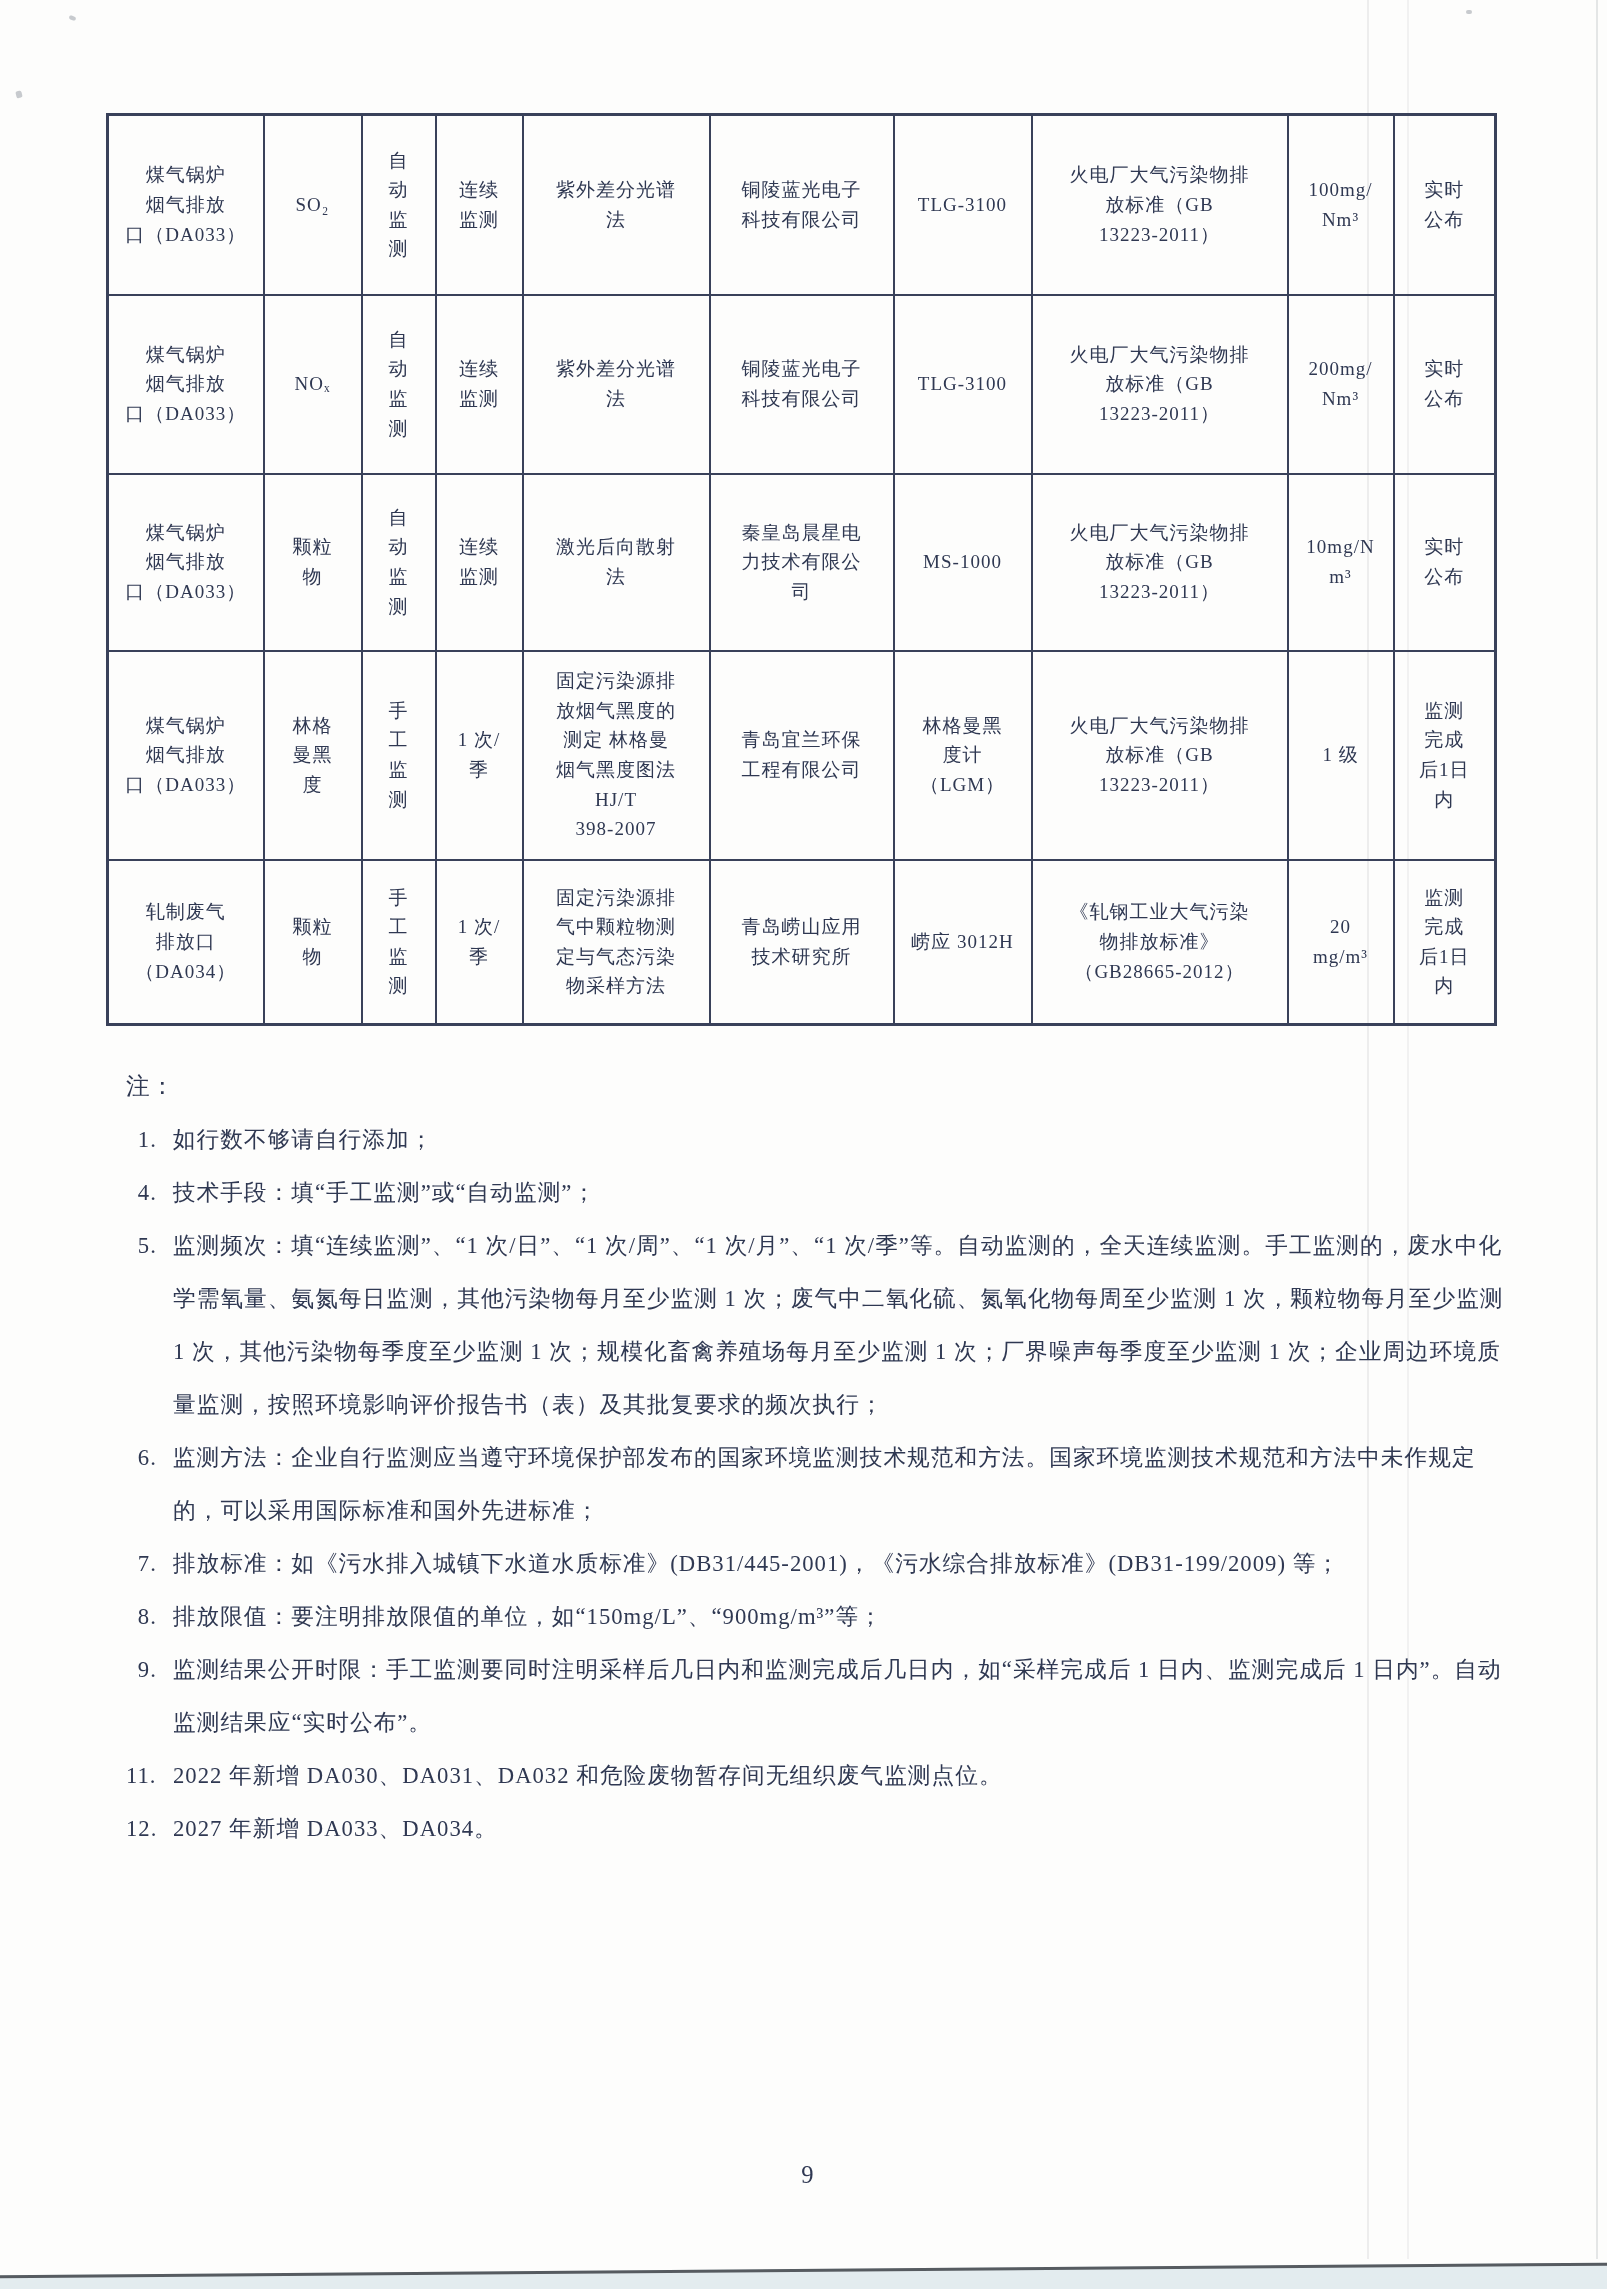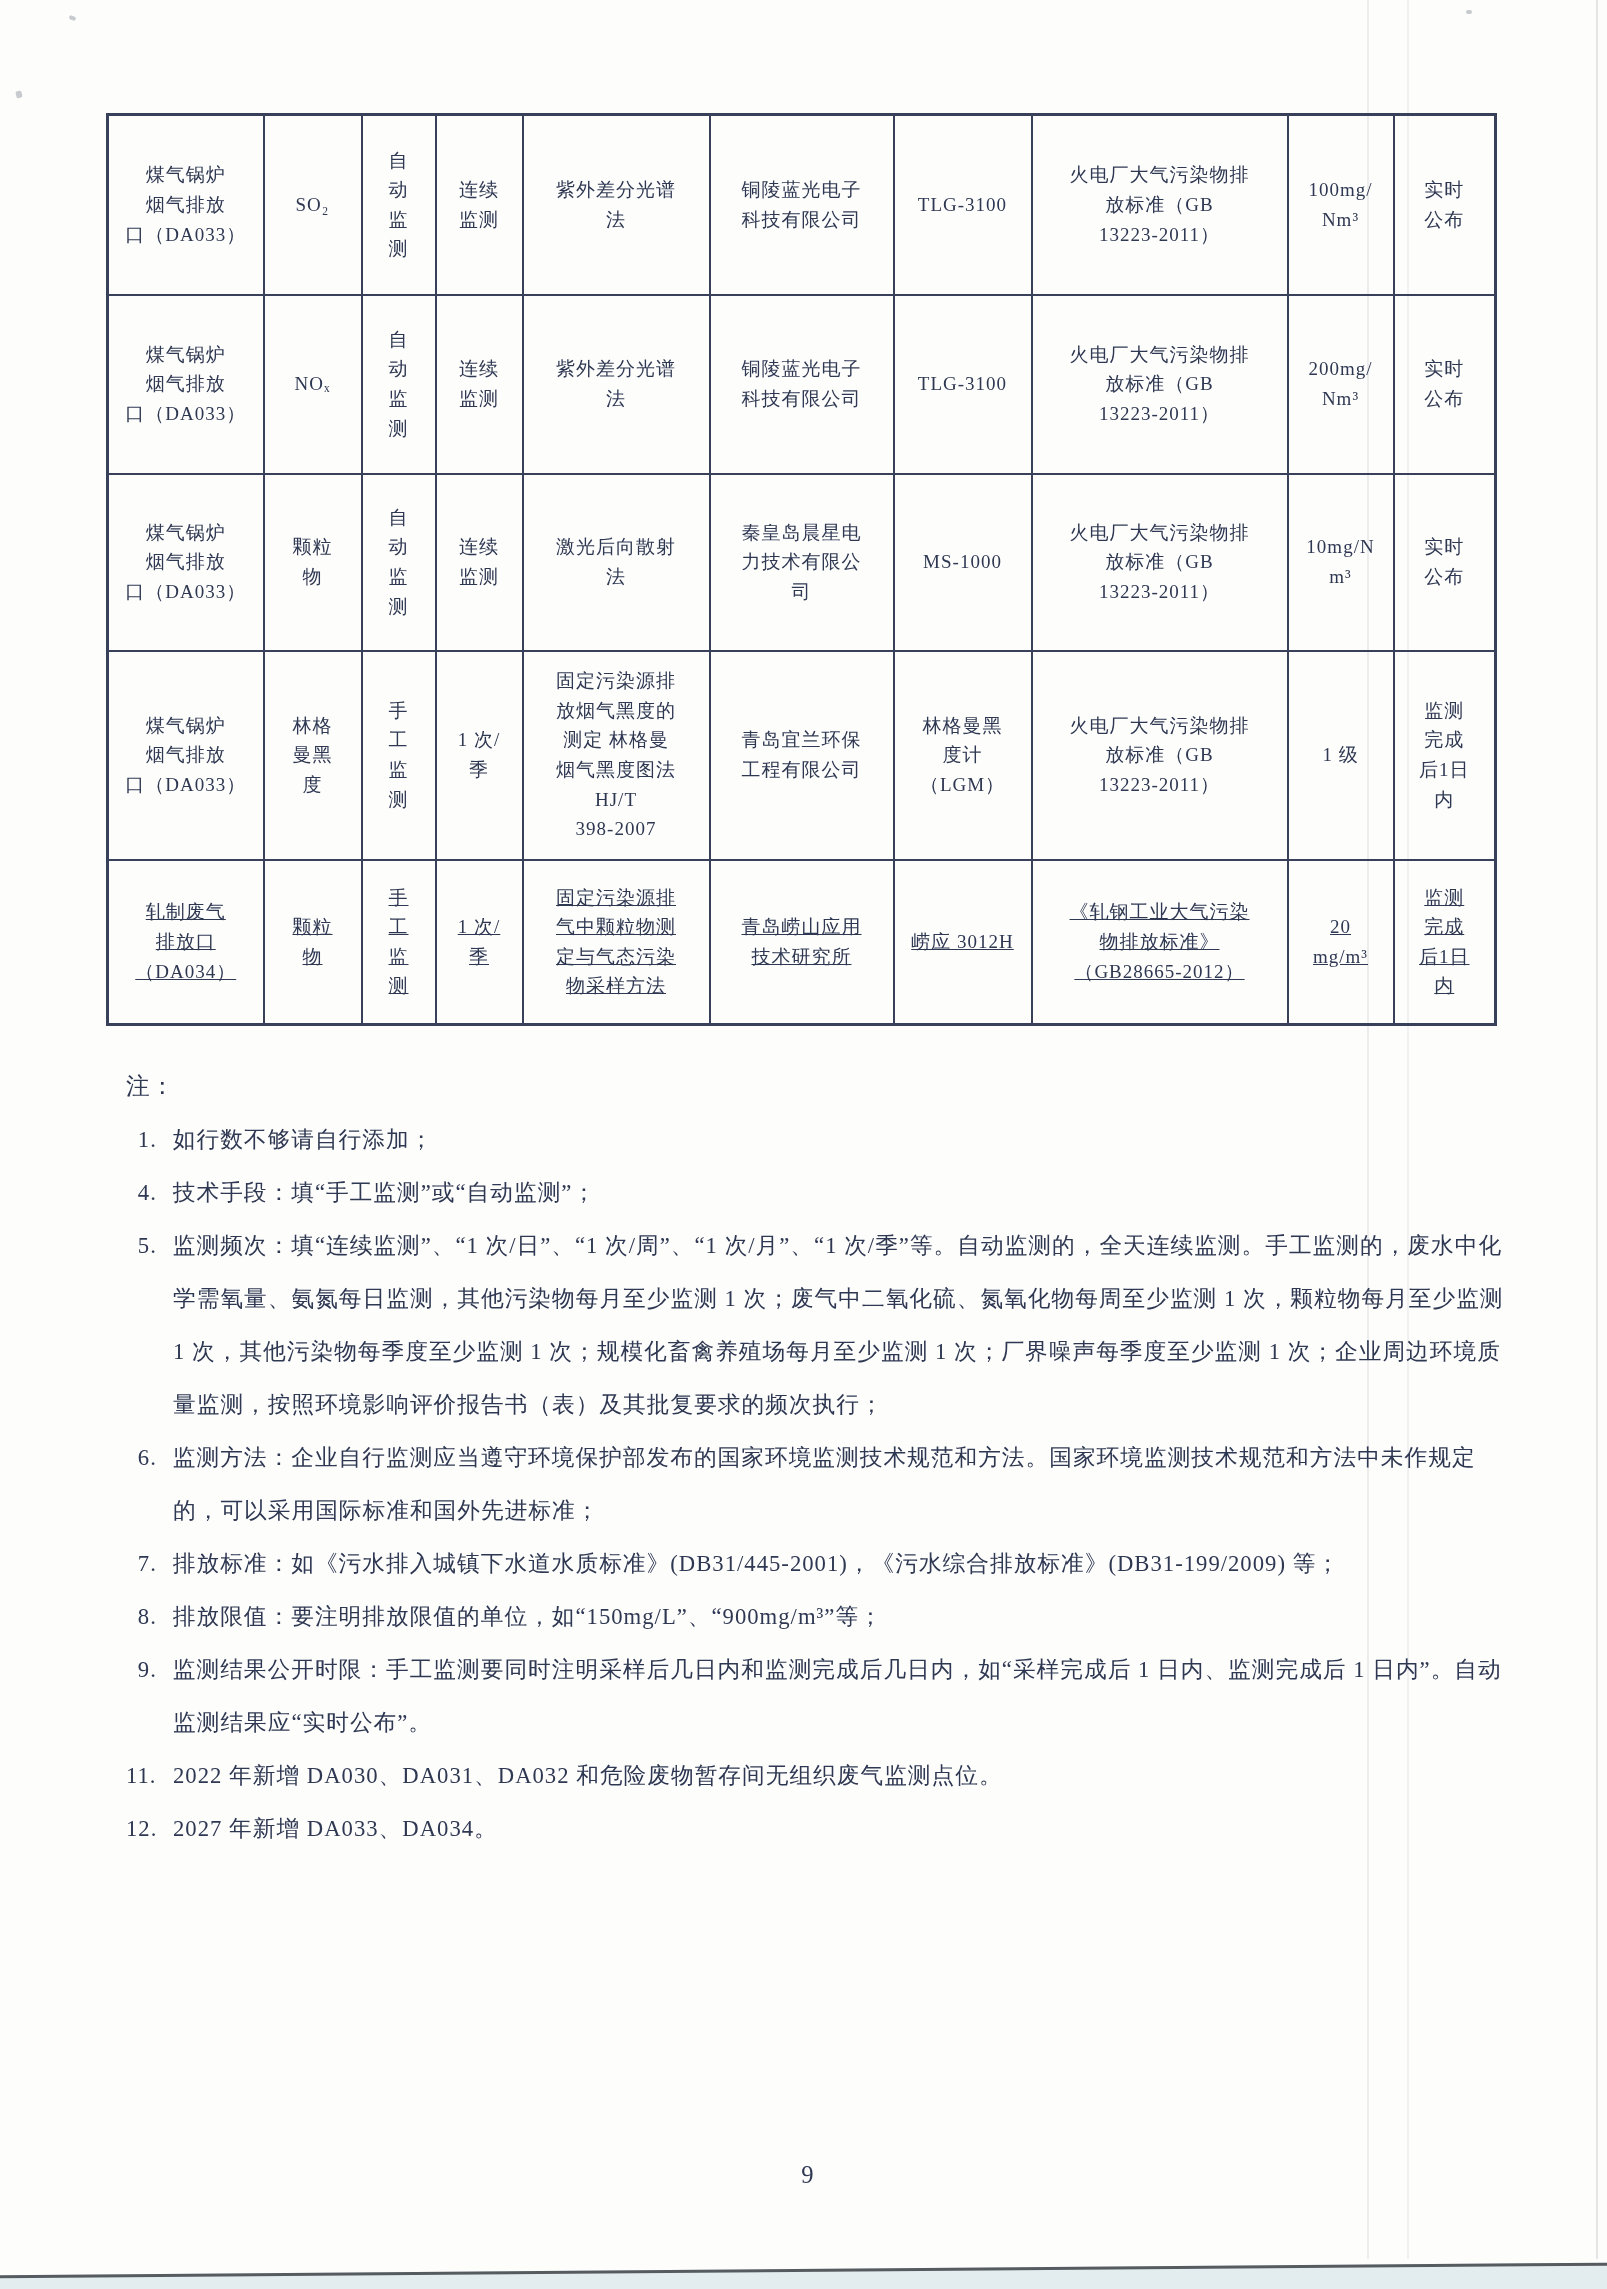--- a/index.html
+++ b/index.html
@@ -36,21 +36,21 @@
     text-align:center;vertical-align:middle;
     padding:5.9px 7.9px;
     white-space:pre-line;
     overflow:hidden;
   }
   table.monitor{border:3px solid #39415a;}
   tr.r1{height:180px;}
   tr.r2{height:179px;}
   tr.r3{height:177px;}
   tr.r4{height:209px;}
-  tr.r5{height:165px;text-decoration:underline;}
+  tr.r5{height:165px;}
 
   
   .notes{
     position:absolute;left:126px;top:1060px;width:1383px;
     font-size:22.7px;line-height:53px;
     letter-spacing:1px;
   }
   .notes .head{font-size:23.6px;}
   .note-item{padding-left:47px;}
   .note-item .num{display:inline-block;width:47px;margin-left:-47px;vertical-align:top;}

